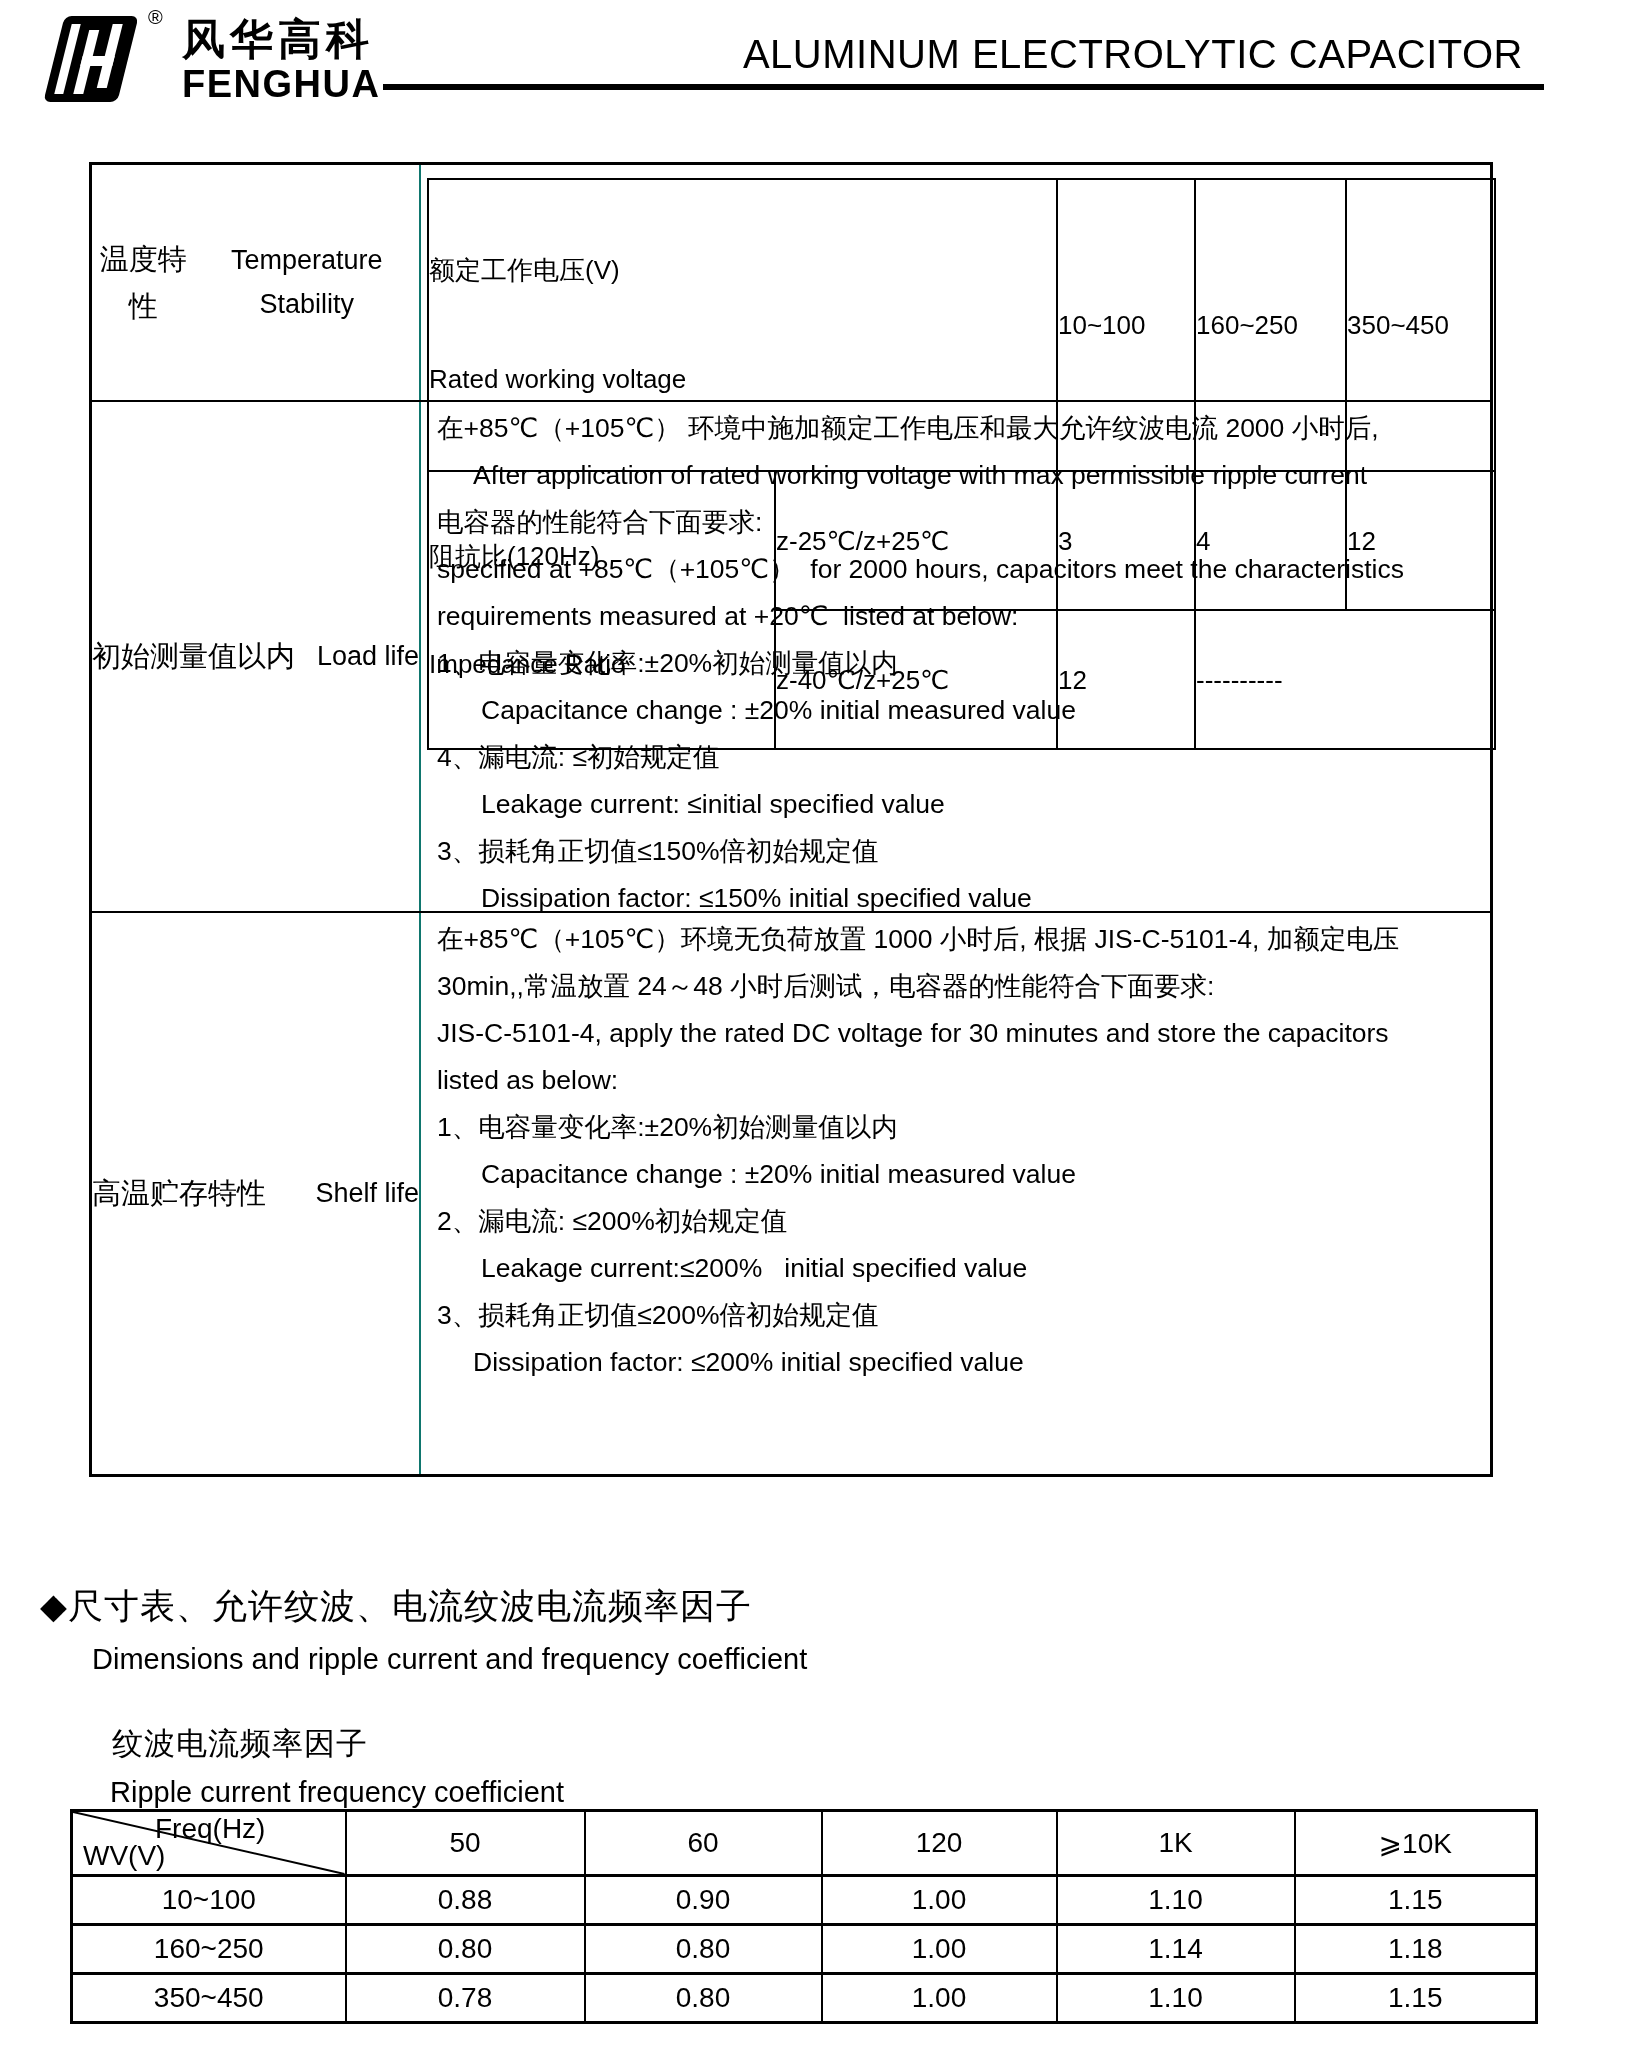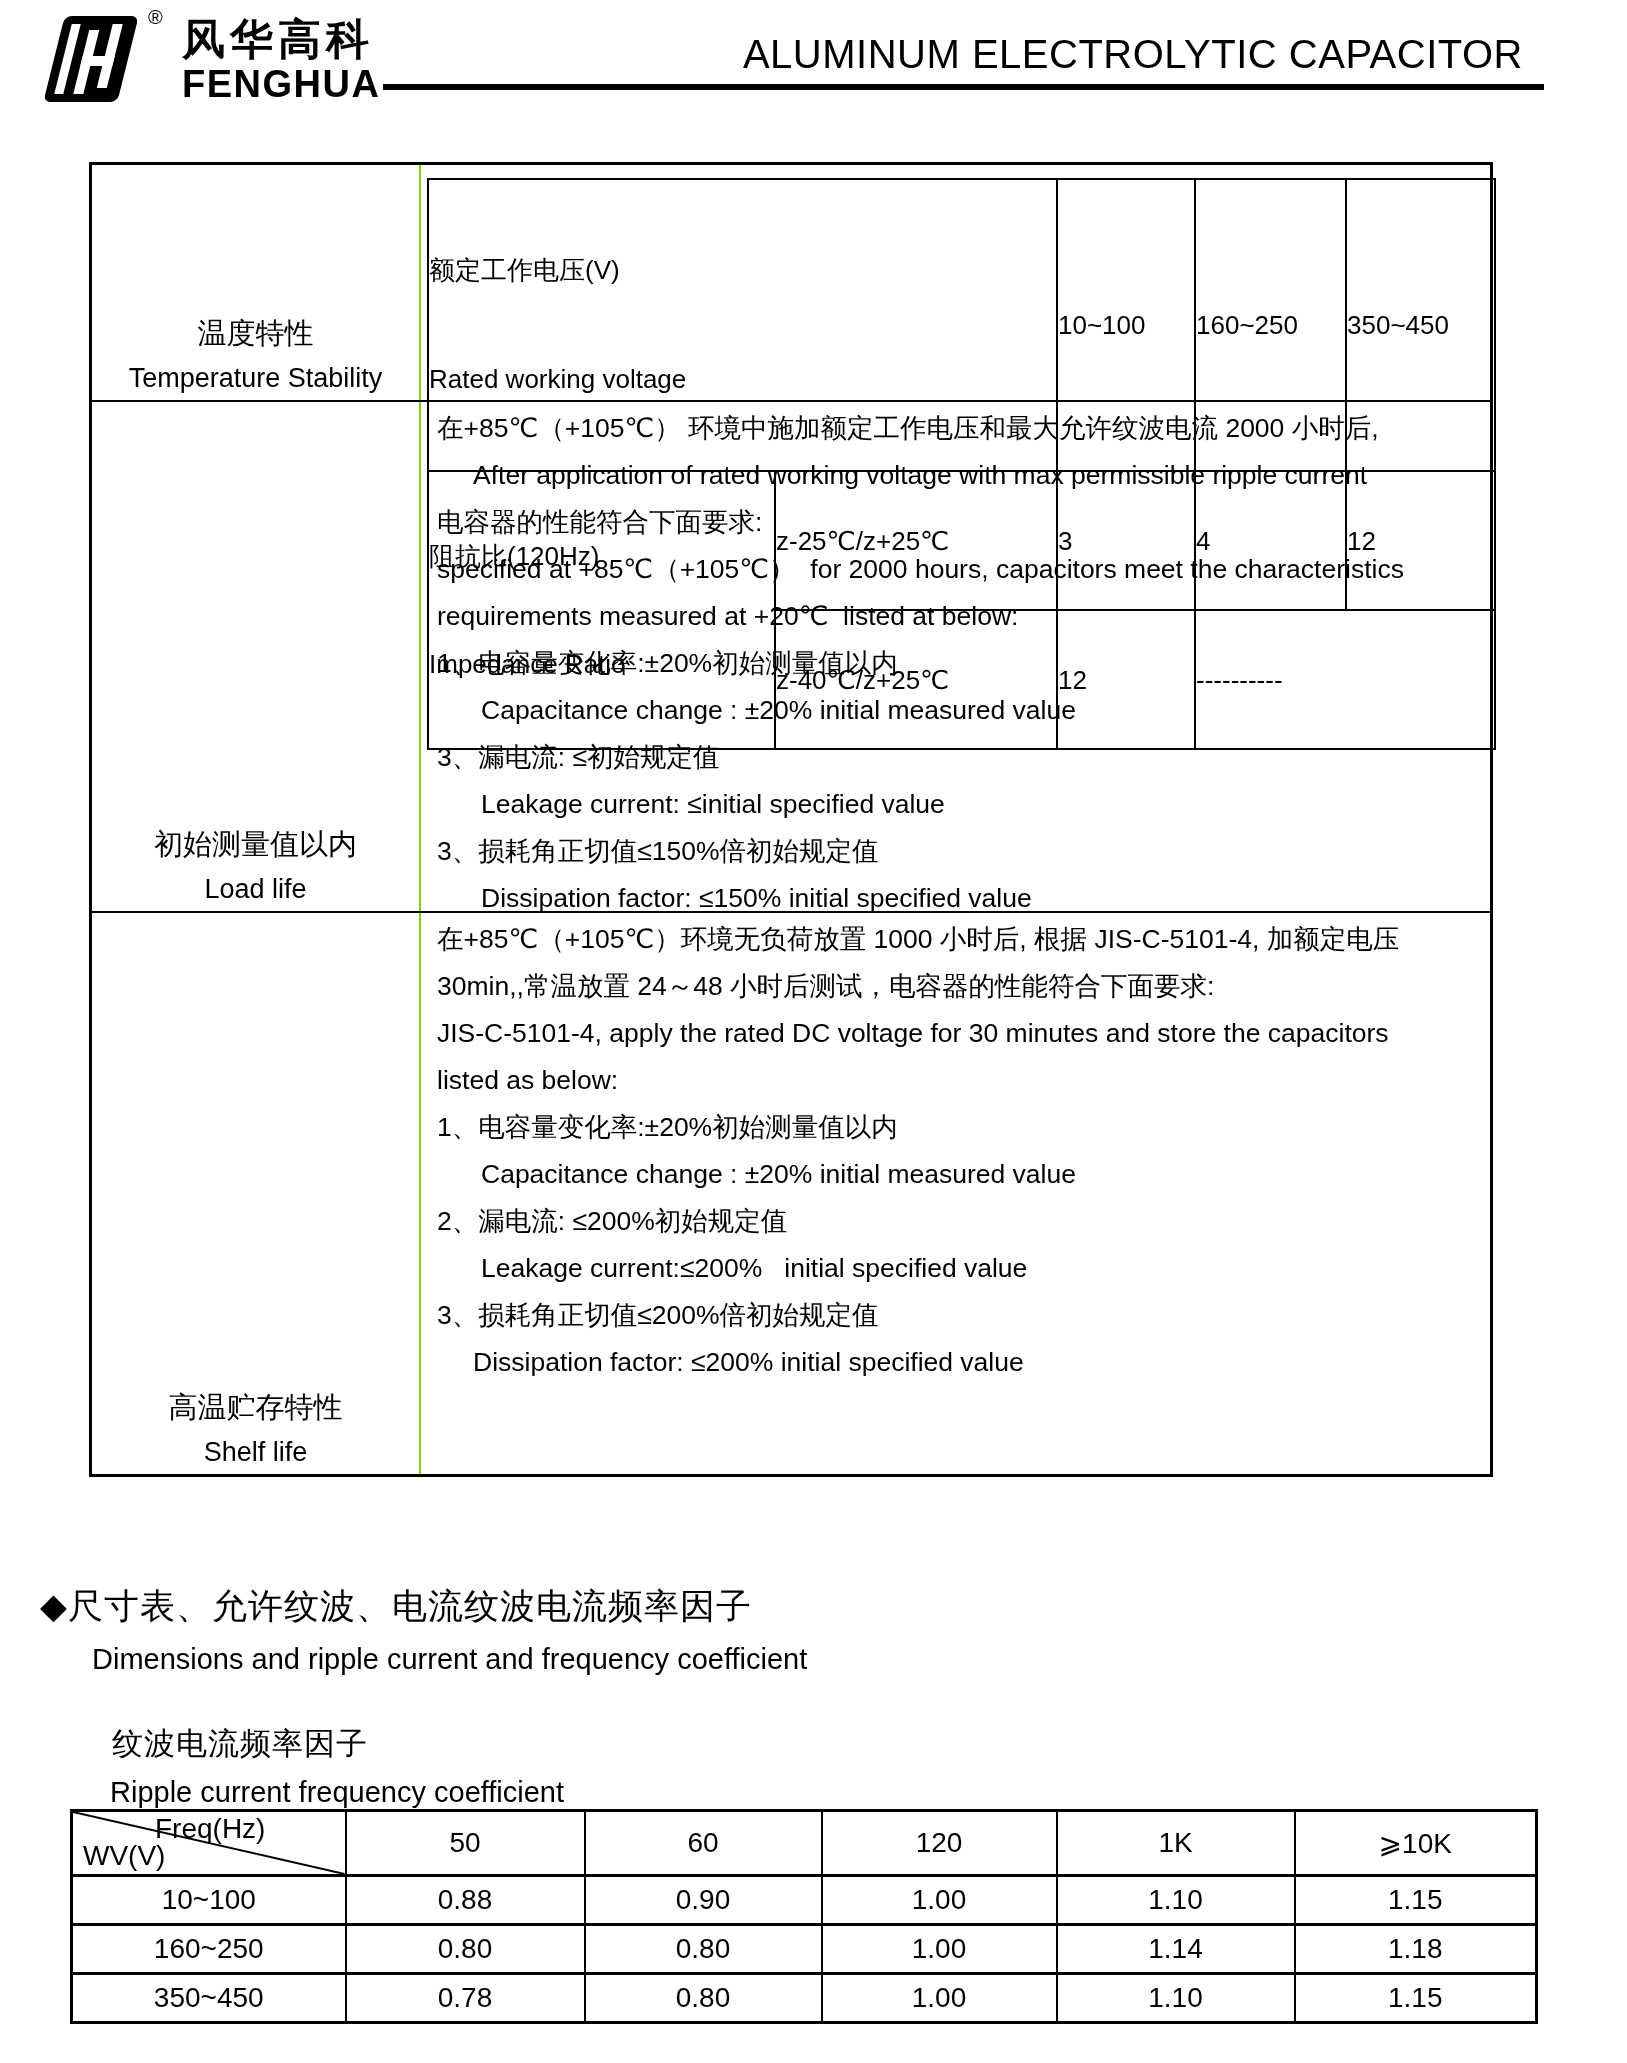--- a/index.html
+++ b/index.html
@@ -23,22 +23,22 @@
   .logo-cn{font-size:43px;font-weight:bold;letter-spacing:5px;}
   .logo-en{font-size:38px;font-weight:600;letter-spacing:1.5px;margin-top:4px;}
   .page-title{top:32px;right:104px;font-size:40px;font-weight:normal;letter-spacing:0.5px;}
   .title-rule{left:383px;top:84px;width:1161px;height:6px;background:#000;}
 
   
   .spec-table{left:89px;top:162px;width:1404px;height:1315px;border:3px solid #000;
               box-sizing:border-box;display:flex;flex-direction:column;}
   .spec-row{display:flex;border-bottom:2px solid #000;box-sizing:border-box;}
   .spec-row:last-child{border-bottom:none;flex:1;}
-  .spec-label{width:329px;border-right:2px solid #84cc16;box-sizing:border-box;
-              display:flex;flex-direction:column;justify-content:flex-end;align-items:center;
+  .spec-label{width:329px;border-right:2px solid #0f766e;box-sizing:border-box;
+              display:flex;flex-direction:row;justify-content:space-between;align-items:center;
               text-align:center;flex-shrink:0;}
   .spec-label .cn{font-size:29px;line-height:1.6;}
   .spec-label .en{font-size:27px;line-height:1.6;}
   .spec-content{flex:1;position:relative;}
 
   .inner-table{border-collapse:collapse;table-layout:fixed;width:1067px;margin:13px 0 0 6px;}
   .inner-table td{border:2px solid #000;vertical-align:middle;
                   font-size:26px;padding:0;white-space:pre-wrap;}
   .inner-table .hdr td{height:75px;line-height:36px;}
   .inner-table .val td{height:47px;line-height:30px;}
@@ -139,21 +139,21 @@
       <div class="en">Load life</div>
     </div>
     <div class="spec-text">
       <div class="ln">在+85℃（+105℃） 环境中施加额定工作电压和最大允许纹波电流 2000 小时后,</div>
       <div class="ln ind">After application of rated working voltage with max permissible ripple current</div>
       <div class="ln">电容器的性能符合下面要求:</div>
       <div class="ln">specified at +85℃（+105℃）  for 2000 hours, capacitors meet the characteristics</div>
       <div class="ln">requirements measured at +20℃  listed at below:</div>
       <div class="ln">1、电容量变化率:±20%初始测量值以内</div>
       <div class="ln ind2">Capacitance change : ±20% initial measured value</div>
-      <div class="ln">3、漏电流: ≤初始规定值</div>
+      <div class="ln">4、漏电流: ≤初始规定值</div>
       <div class="ln ind2">Leakage current: ≤initial specified value</div>
       <div class="ln">3、损耗角正切值≤150%倍初始规定值</div>
       <div class="ln ind2">Dissipation factor: ≤150% initial specified value</div>
     </div>
   </div>
 
   <div class="spec-row">
     <div class="spec-label">
       <div class="cn">高温贮存特性</div>
       <div class="en">Shelf life</div>

